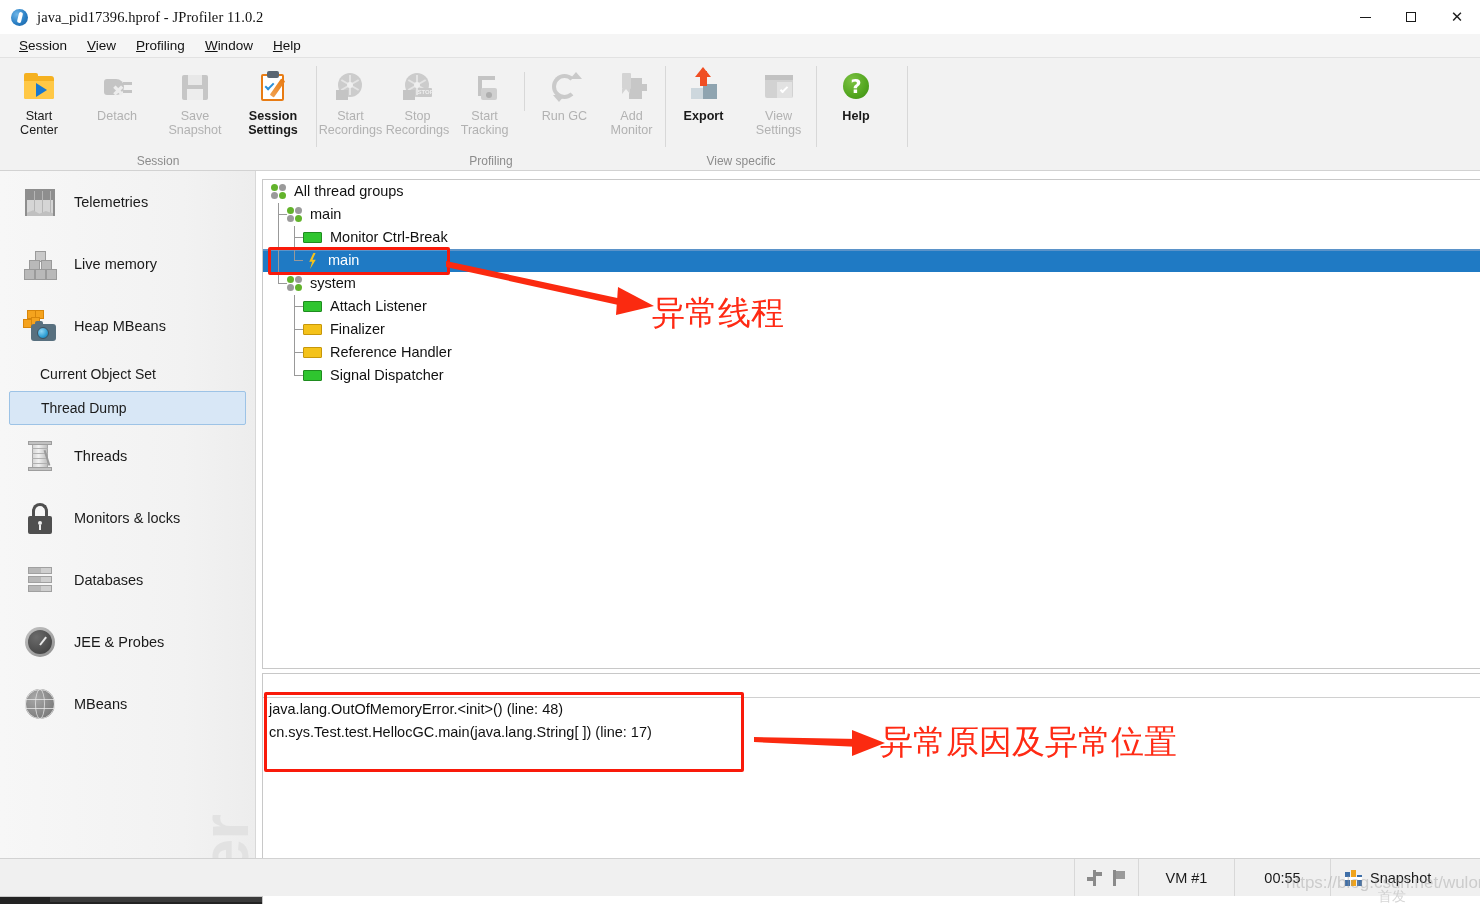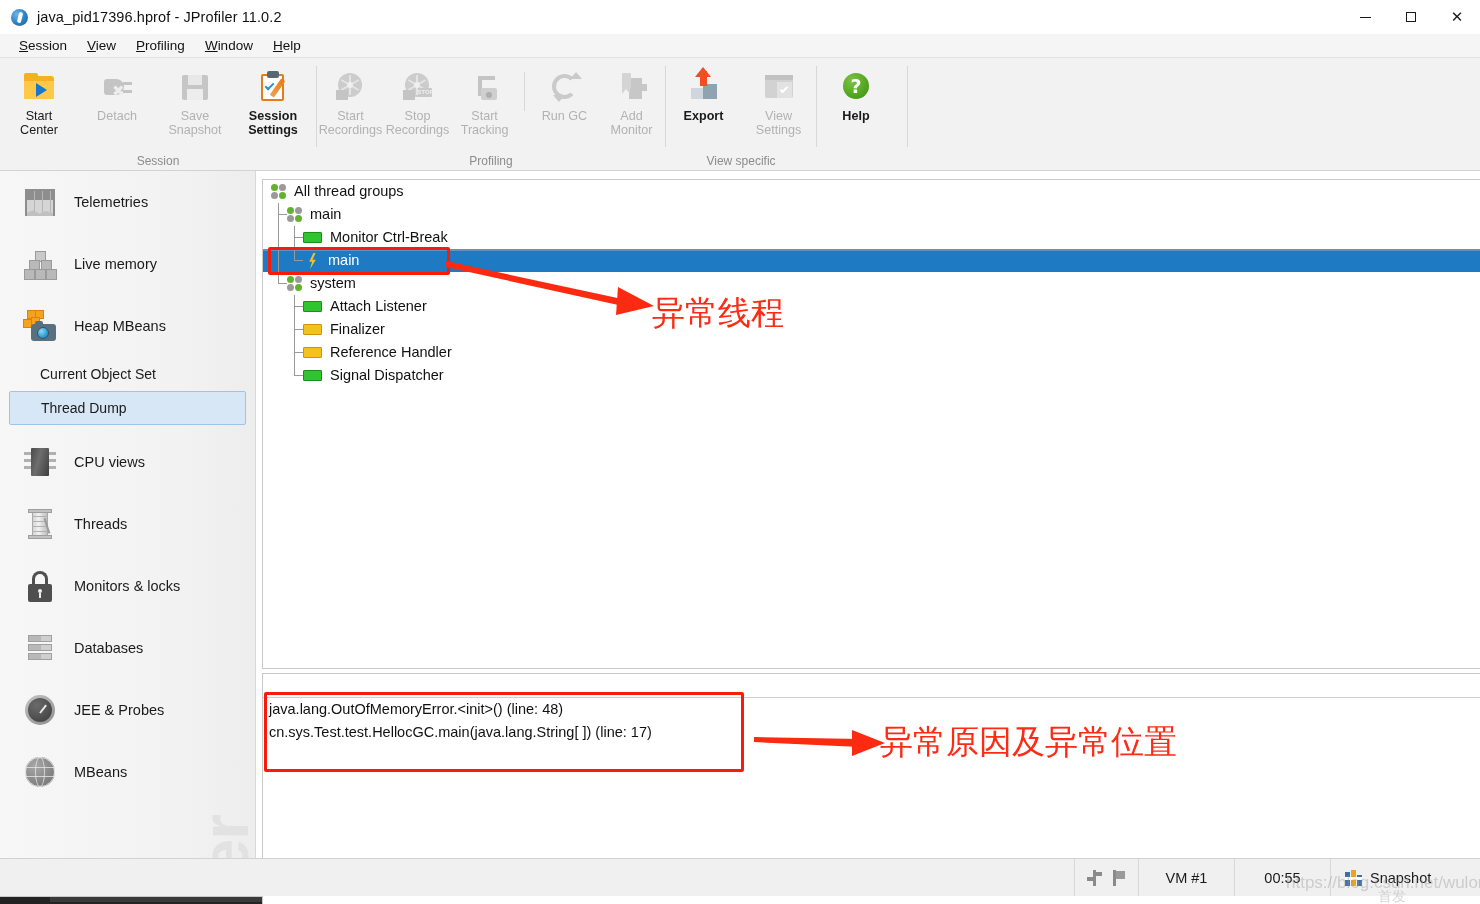--- a/index.html
+++ b/index.html
@@ -50,21 +50,21 @@
     margin-left: 11px; margin-right: 9px;
     background: radial-gradient(circle at 35% 32%, #6fb6e8 0%, #2a7fc4 55%, #1a5f9e 100%);
     position: relative; flex: none;
   }
   #titlebar .app-icon::after {
     content: ""; position: absolute; left: 6.5px; top: 3px;
     width: 4px; height: 11px; background: #ffffff;
     border-radius: 2px; transform: rotate(14deg);
   }
   #titlebar .title-text {
-    font-size: 14.5px; color: #111; letter-spacing: .1px;
+    font-size: 14.5px; color: #111; letter-spacing: .1px; font-family: Liberation Serif, serif;
   }
   #win-controls { position: absolute; right: 0; top: 0; height: 34px; display: flex; }
   #win-controls .wbtn {
     width: 46px; height: 34px; display: flex; align-items: center; justify-content: center;
     color: #1a1a1a;
   }
   .glyph-min { width: 11px; height: 1px; background: #1a1a1a; }
   .glyph-max { width: 10px; height: 10px; border: 1px solid #1a1a1a; }
   .glyph-close { font-size: 15px; line-height: 1; font-family: "DejaVu Sans", sans-serif; }
 
@@ -762,32 +762,20 @@
       </div>
 
       <div class="side-sub">
         <span>Current Object Set</span>
       </div>
 
       <div class="side-sub selected">
         <span>Thread Dump</span>
       </div>
 
-      <div class="side-item" style="margin-top:6px">
-        <div class="side-icon si-cpu">
-          <div class="c-pin" style="left:2px; top:8px"></div>
-            <div class="c-pin" style="left:2px; top:15px"></div>
-            <div class="c-pin" style="left:2px; top:22px"></div>
-          <div class="c-pin" style="left:27px; top:8px"></div>
-            <div class="c-pin" style="left:27px; top:15px"></div>
-            <div class="c-pin" style="left:27px; top:22px"></div>
-          <div class="c-chip"></div>
-        </div>
-        <div class="side-label">CPU views</div>
-      </div>
 
       <div class="side-item">
         <div class="side-icon si-thr">
           <div class="th-spool"></div>
           <div class="th-line" style="top:10px"></div>
             <div class="th-line" style="top:15px"></div>
             <div class="th-line" style="top:20px"></div>
             <div class="th-line" style="top:25px"></div>
           <div class="th-cap" style="top:3px"></div>
             <div class="th-cap" style="top:29px"></div>

